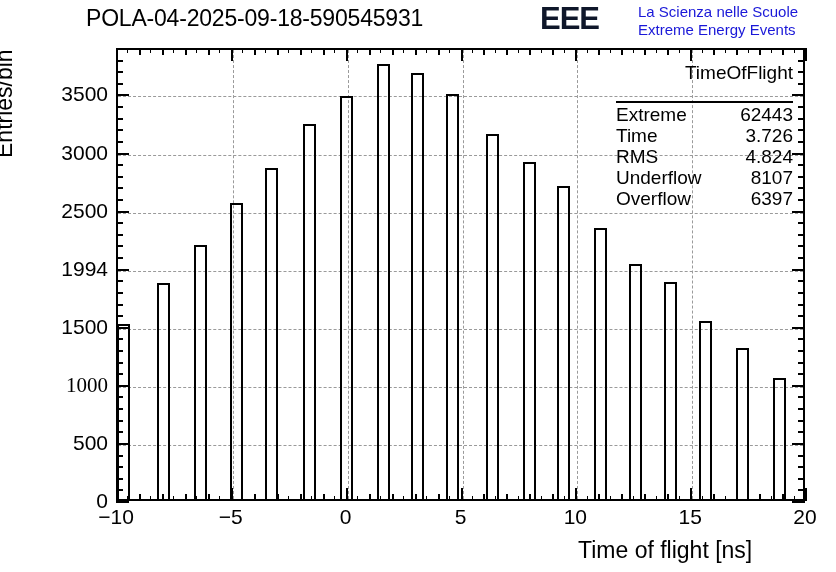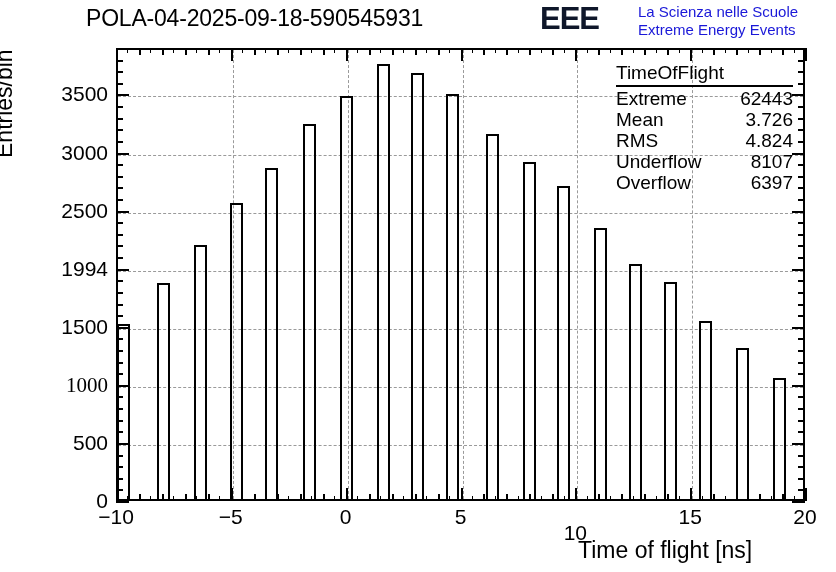--- a/index.html
+++ b/index.html
@@ -105,22 +105,22 @@
   
   #stats{
     position:absolute;
     left:604px;top:62px;
     width:195px;
     background:transparent;
     font-size:19px;
     color:#000;
   }
   #stats .st-title{
-    text-align:left;
-    padding-bottom:1px;
+    text-align:right;
+    padding-bottom:17px;
     border-bottom:2px solid #000;
     margin:0 6px 1px 12px;
   }
   #stats .st-row{
     display:flex;
     justify-content:space-between;
     padding:0 6px 0 12px;
     line-height:21px;
   }
   #stats .st-key{text-align:left;}
@@ -385,36 +385,36 @@
       <div class="ylab" style="left: 8px; top: 372.846px; width: 100px; font-family: Liberation Serif, serif;">1000</div>
       <div class="ylab" style="left: 8px; top: 314.769px; width: 100px;">1500</div>
       <div class="ylab" style="left: 8px; top: 256.692px; width: 100px;">1994</div>
       <div class="ylab" style="left: 8px; top: 198.615px; width: 100px;">2500</div>
       <div class="ylab" style="left: 8px; top: 140.538px; width: 100px;">3000</div>
       <div class="ylab" style="left: 8px; top: 82.4615px; width: 100px;">3500</div>
       <div class="xlab" style="left: 76px; top: 505px; width: 80px;">−10</div>
       <div class="xlab" style="left: 190.833px; top: 505px; width: 80px;">−5</div>
       <div class="xlab" style="left: 305.667px; top: 505px; width: 80px;">0</div>
       <div class="xlab" style="left: 420.5px; top: 505px; width: 80px;">5</div>
-      <div class="xlab" style="left: 535.333px; top: 505px; width: 80px; margin-top: 16px;">10</div>
+      <div class="xlab" style="left: 535.333px; top: 505px; width: 80px;">10</div>
       <div class="xlab" style="left: 650.167px; top: 505px; width: 80px;">15</div>
       <div class="xlab" style="left: 765px; top: 505px; width: 80px;">20</div>
     </div>
 
   <div class="ytitle">Entries/bin</div>
   <div class="xtitle">Time of flight [ns]</div>
 
   <div id="stats">
     <div class="st-title">TimeOfFlight</div>
   <div class="st-row">
         <span class="st-key">Extreme</span>
         <span class="st-val">62443</span>
       </div>
       <div class="st-row">
-        <span class="st-key">Mean</span>
+        <span class="st-key">Time</span>
         <span class="st-val">3.726</span>
       </div>
       <div class="st-row">
         <span class="st-key">RMS</span>
         <span class="st-val">4.824</span>
       </div>
       <div class="st-row">
         <span class="st-key">Underflow</span>
         <span class="st-val">8107</span>
       </div>

